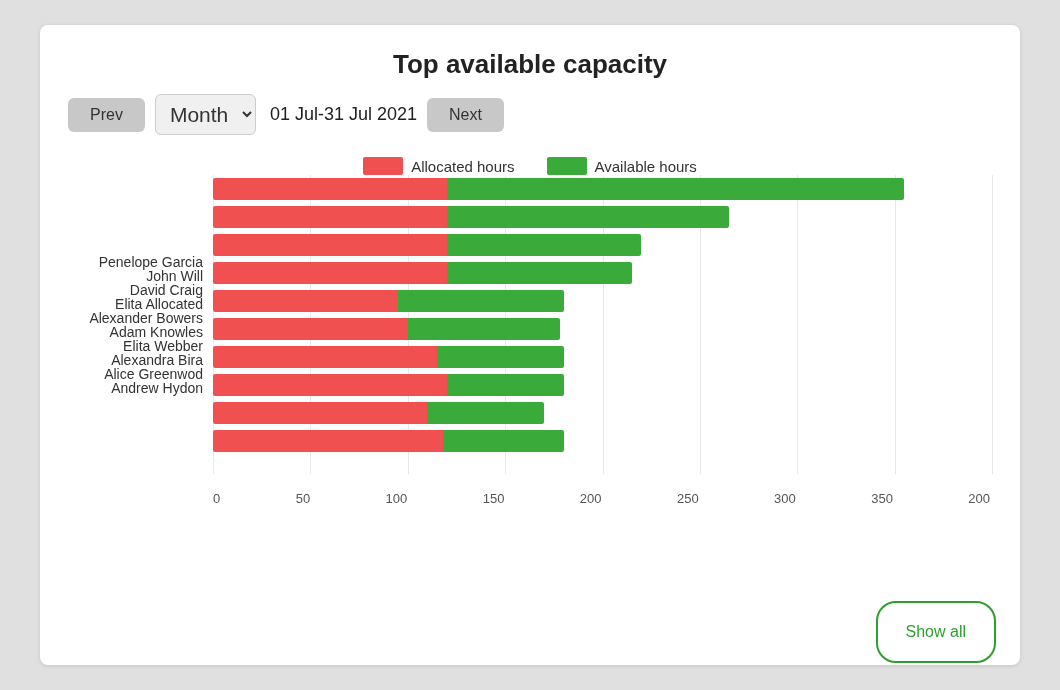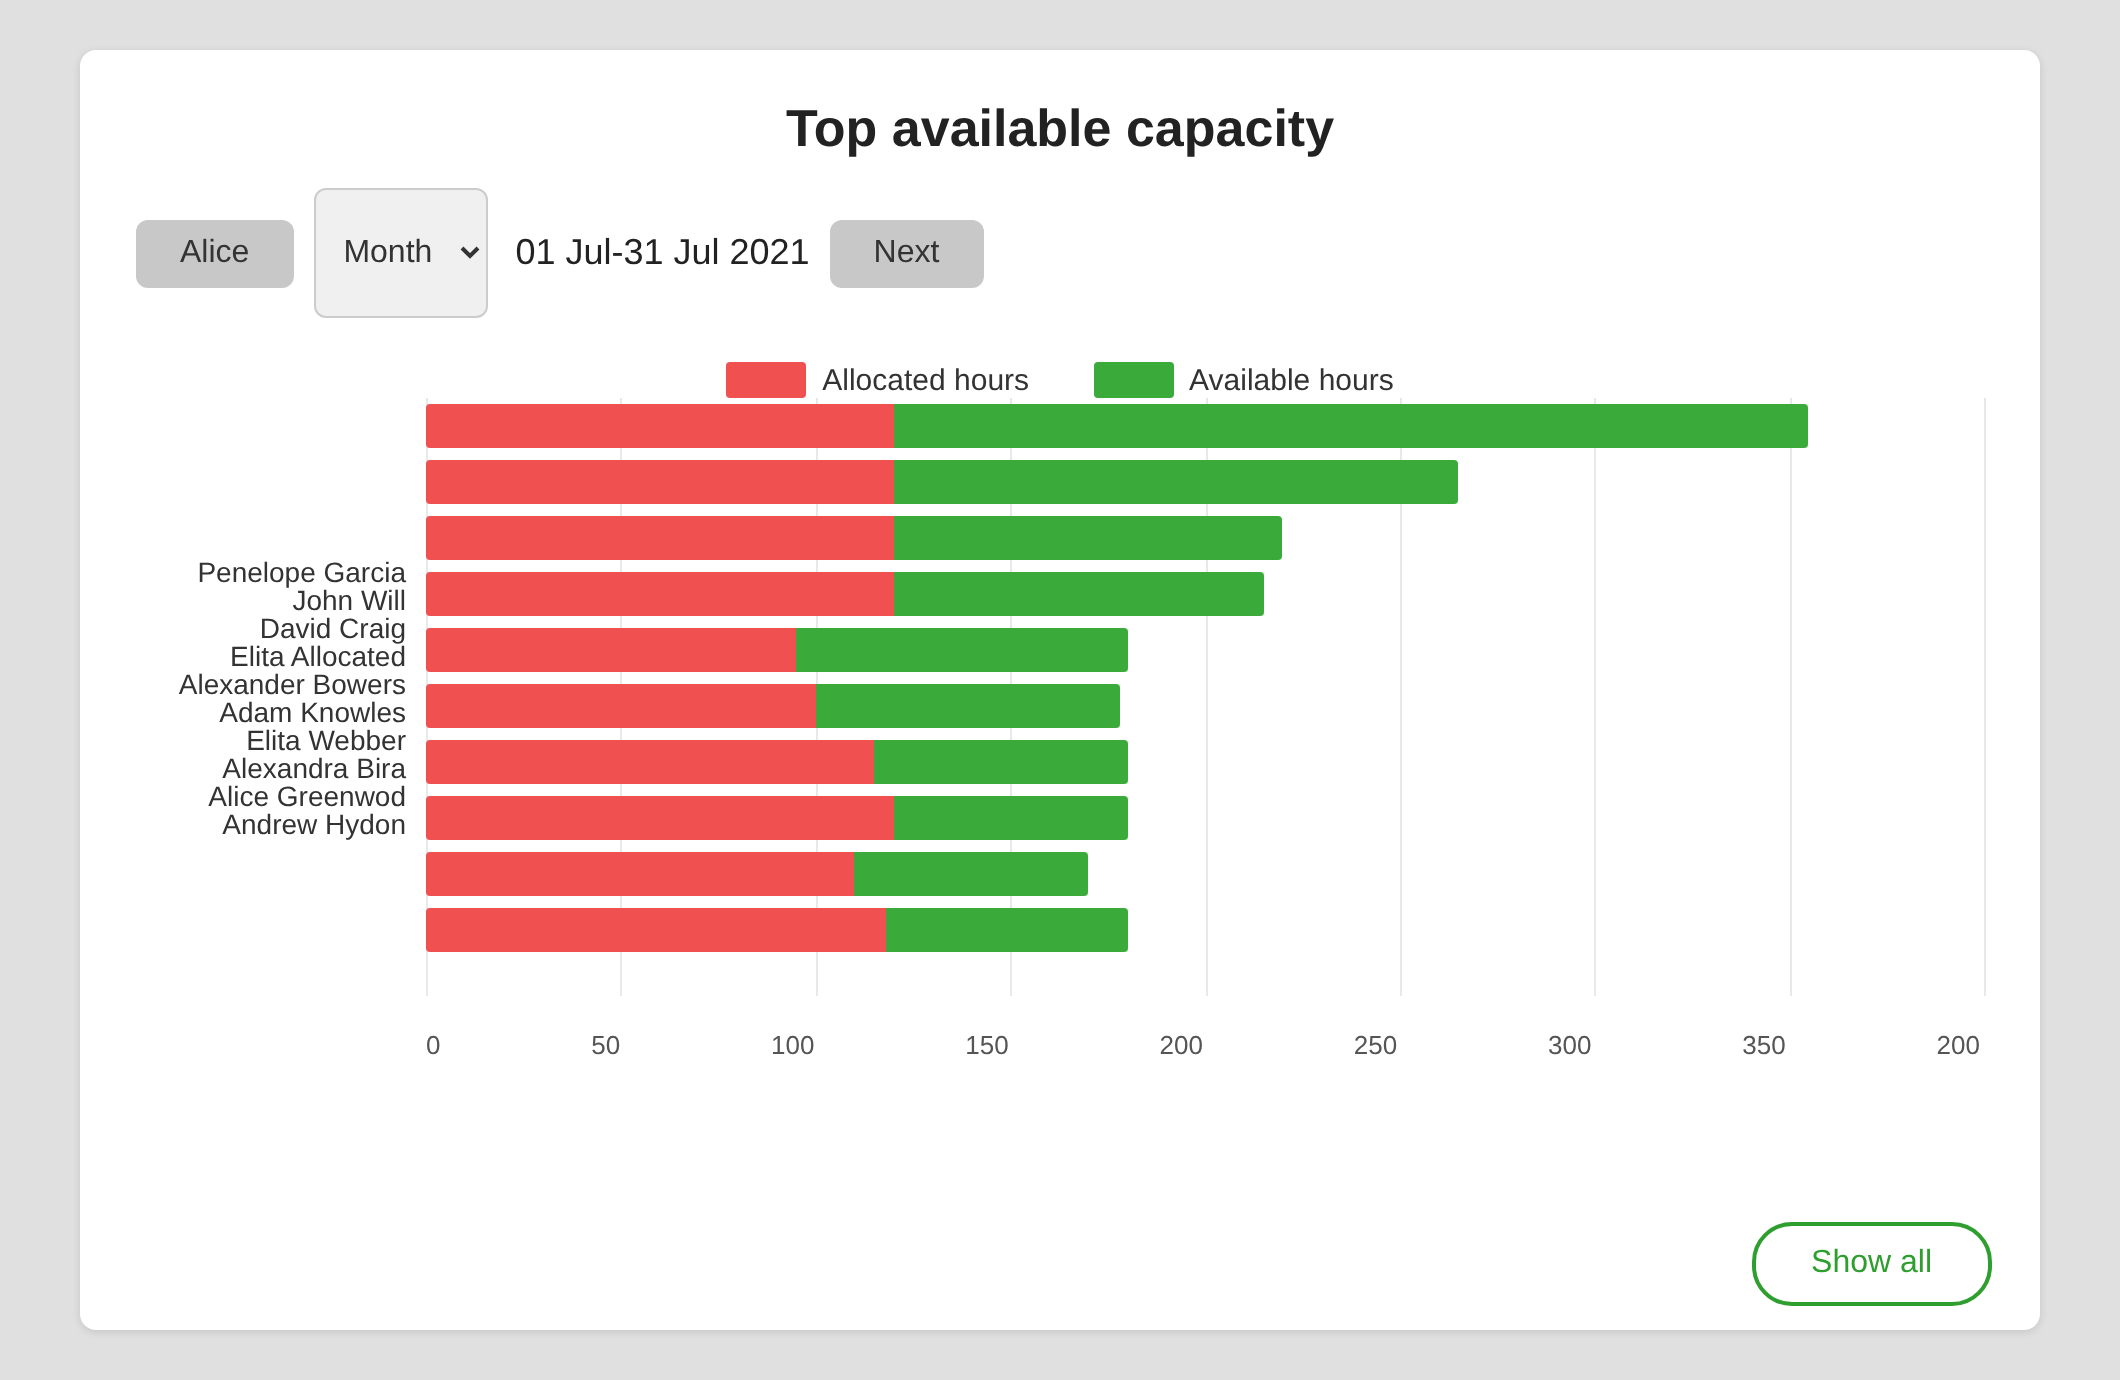--- a/index.html
+++ b/index.html
@@ -41,22 +41,22 @@
       padding: 8px 22px;
       font-size: 16px;
       font-weight: 500;
       color: #333;
       cursor: pointer;
     }
     .select-month {
       background: #f0f0f0;
       border: 1px solid #ccc;
       border-radius: 6px;
-      padding: 22px 10px;
-      font-size: 16px;
+      padding: 7px 10px;
+      font-size: 21px;
       color: #333;
       cursor: pointer;
       appearance: auto;
     }
     .date-range {
       font-size: 18px;
       font-weight: 500;
       color: #222;
       margin-left: 4px;
     }
@@ -162,40 +162,40 @@
       justify-content: space-between;
       margin-top: 4px;
       padding-right: 2px;
     }
     .x-tick {
       font-size: 13px;
       color: #555;
     }
     .show-all-btn {
       position: absolute;
-      bottom: 12px;
+      bottom: 2px;
       right: 24px;
       border: 2px solid #2e9e2e;
       background: #fff;
       color: #2e9e2e;
       border-radius: 20px;
-      padding: 10px 28px;
+      padding: 20px 28px;
       font-size: 16px;
       font-weight: 500;
       cursor: pointer;
     }
   </style>
 </head>
 <body>
 
 <div class="card">
   <div class="title">Top available capacity</div>
 
   <div class="controls">
-    <button class="btn-prev">Alice</button>
+    <button class="btn-prev">Prev</button>
     <select class="select-month">
       <option>Month</option>
       <option>Week</option>
       <option>Day</option>
     </select>
     <span class="date-range">01 Jul-31 Jul 2021</span>
     <button class="btn-next">Next</button>
   </div>
 
   <div class="legend">

